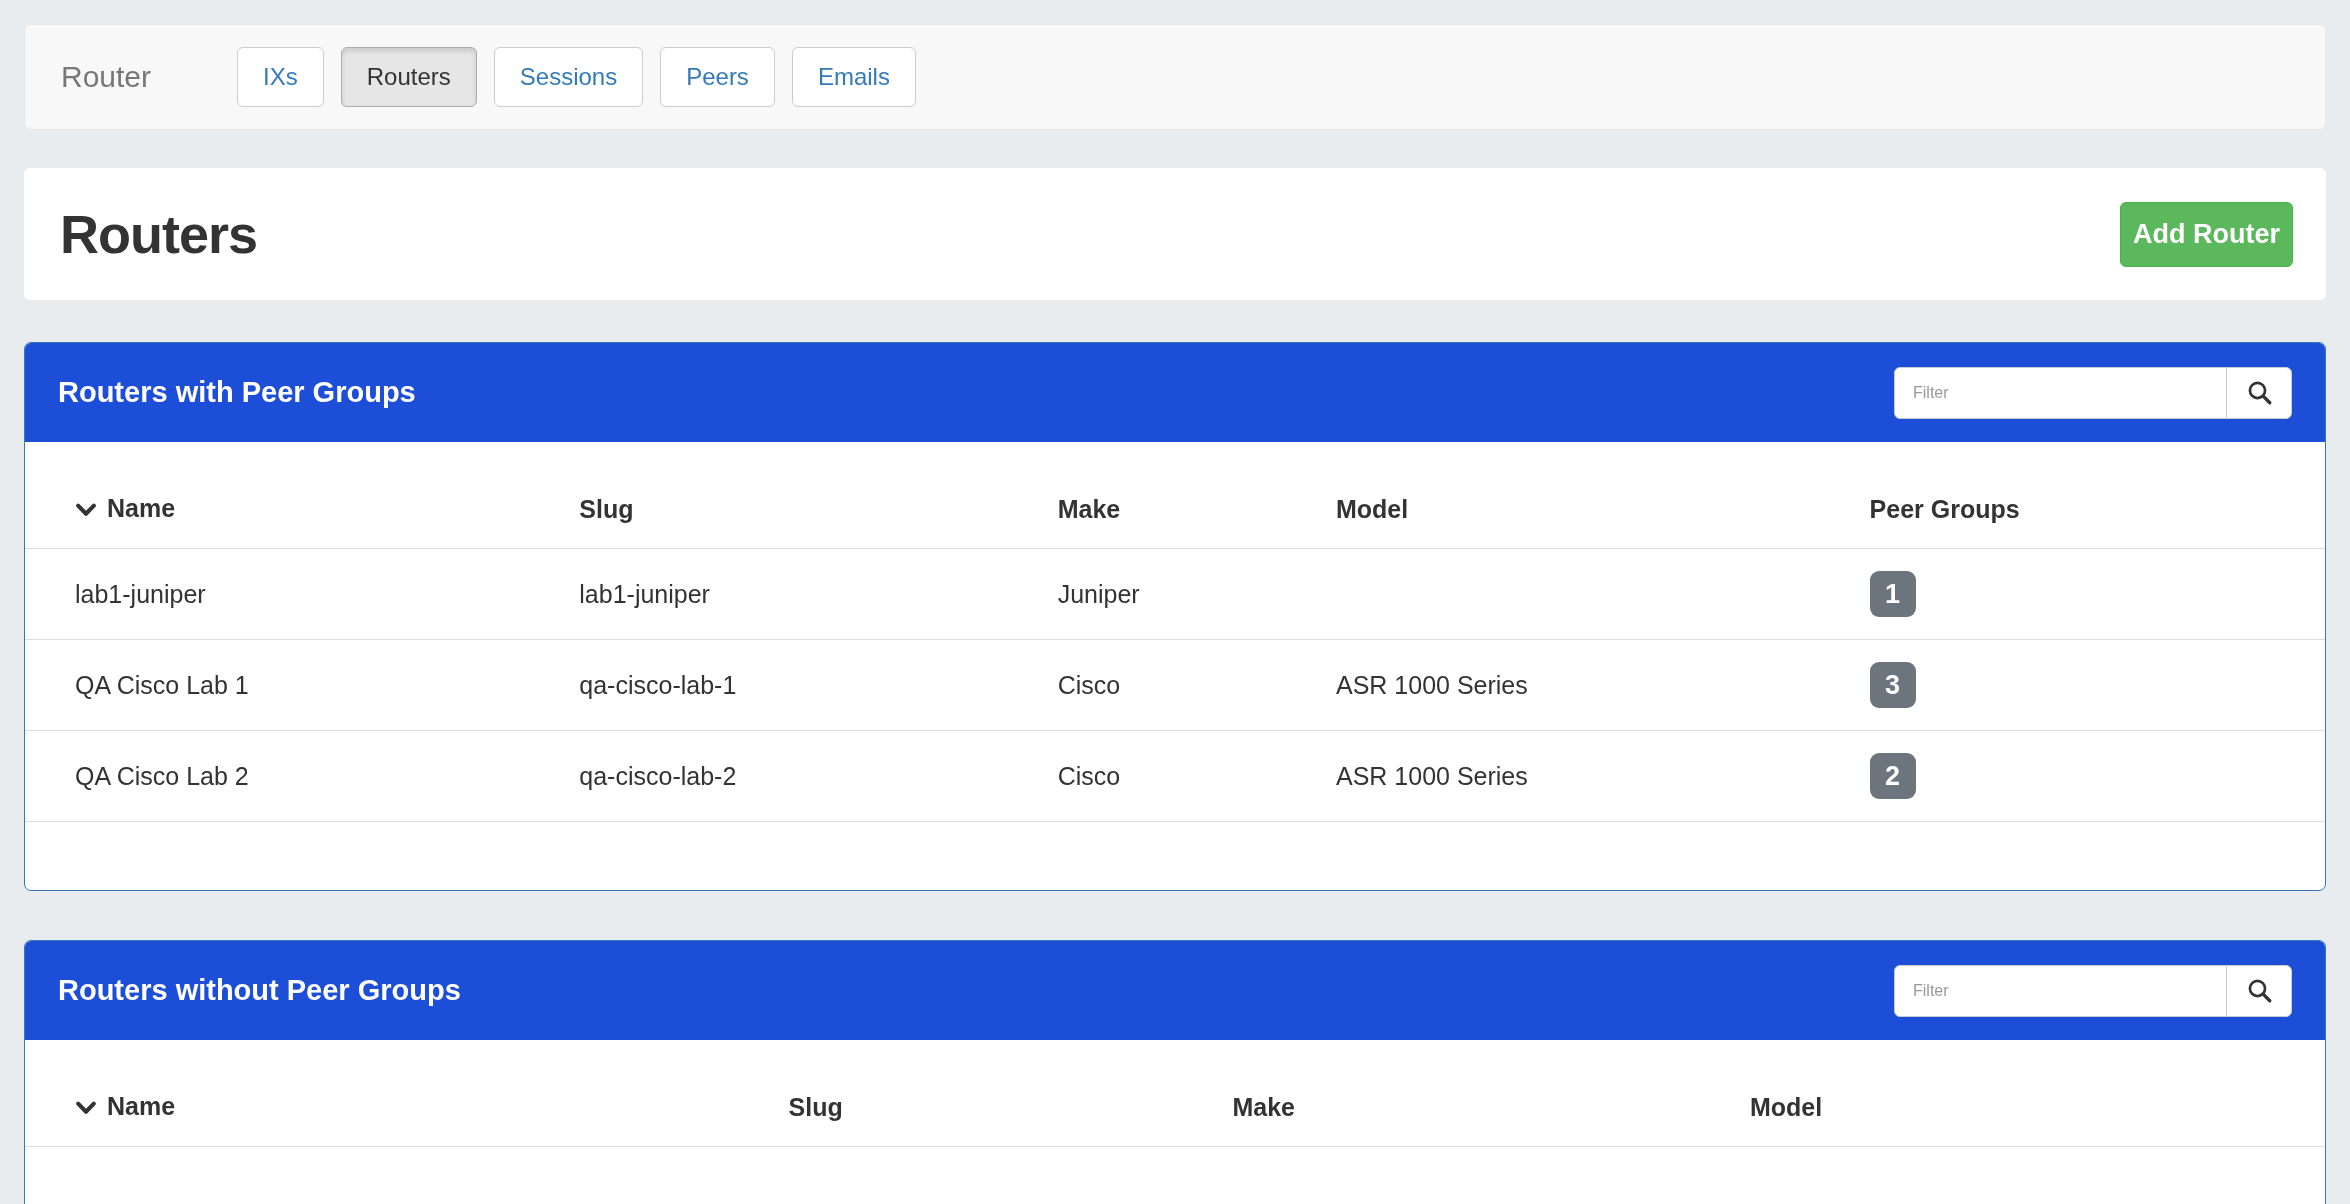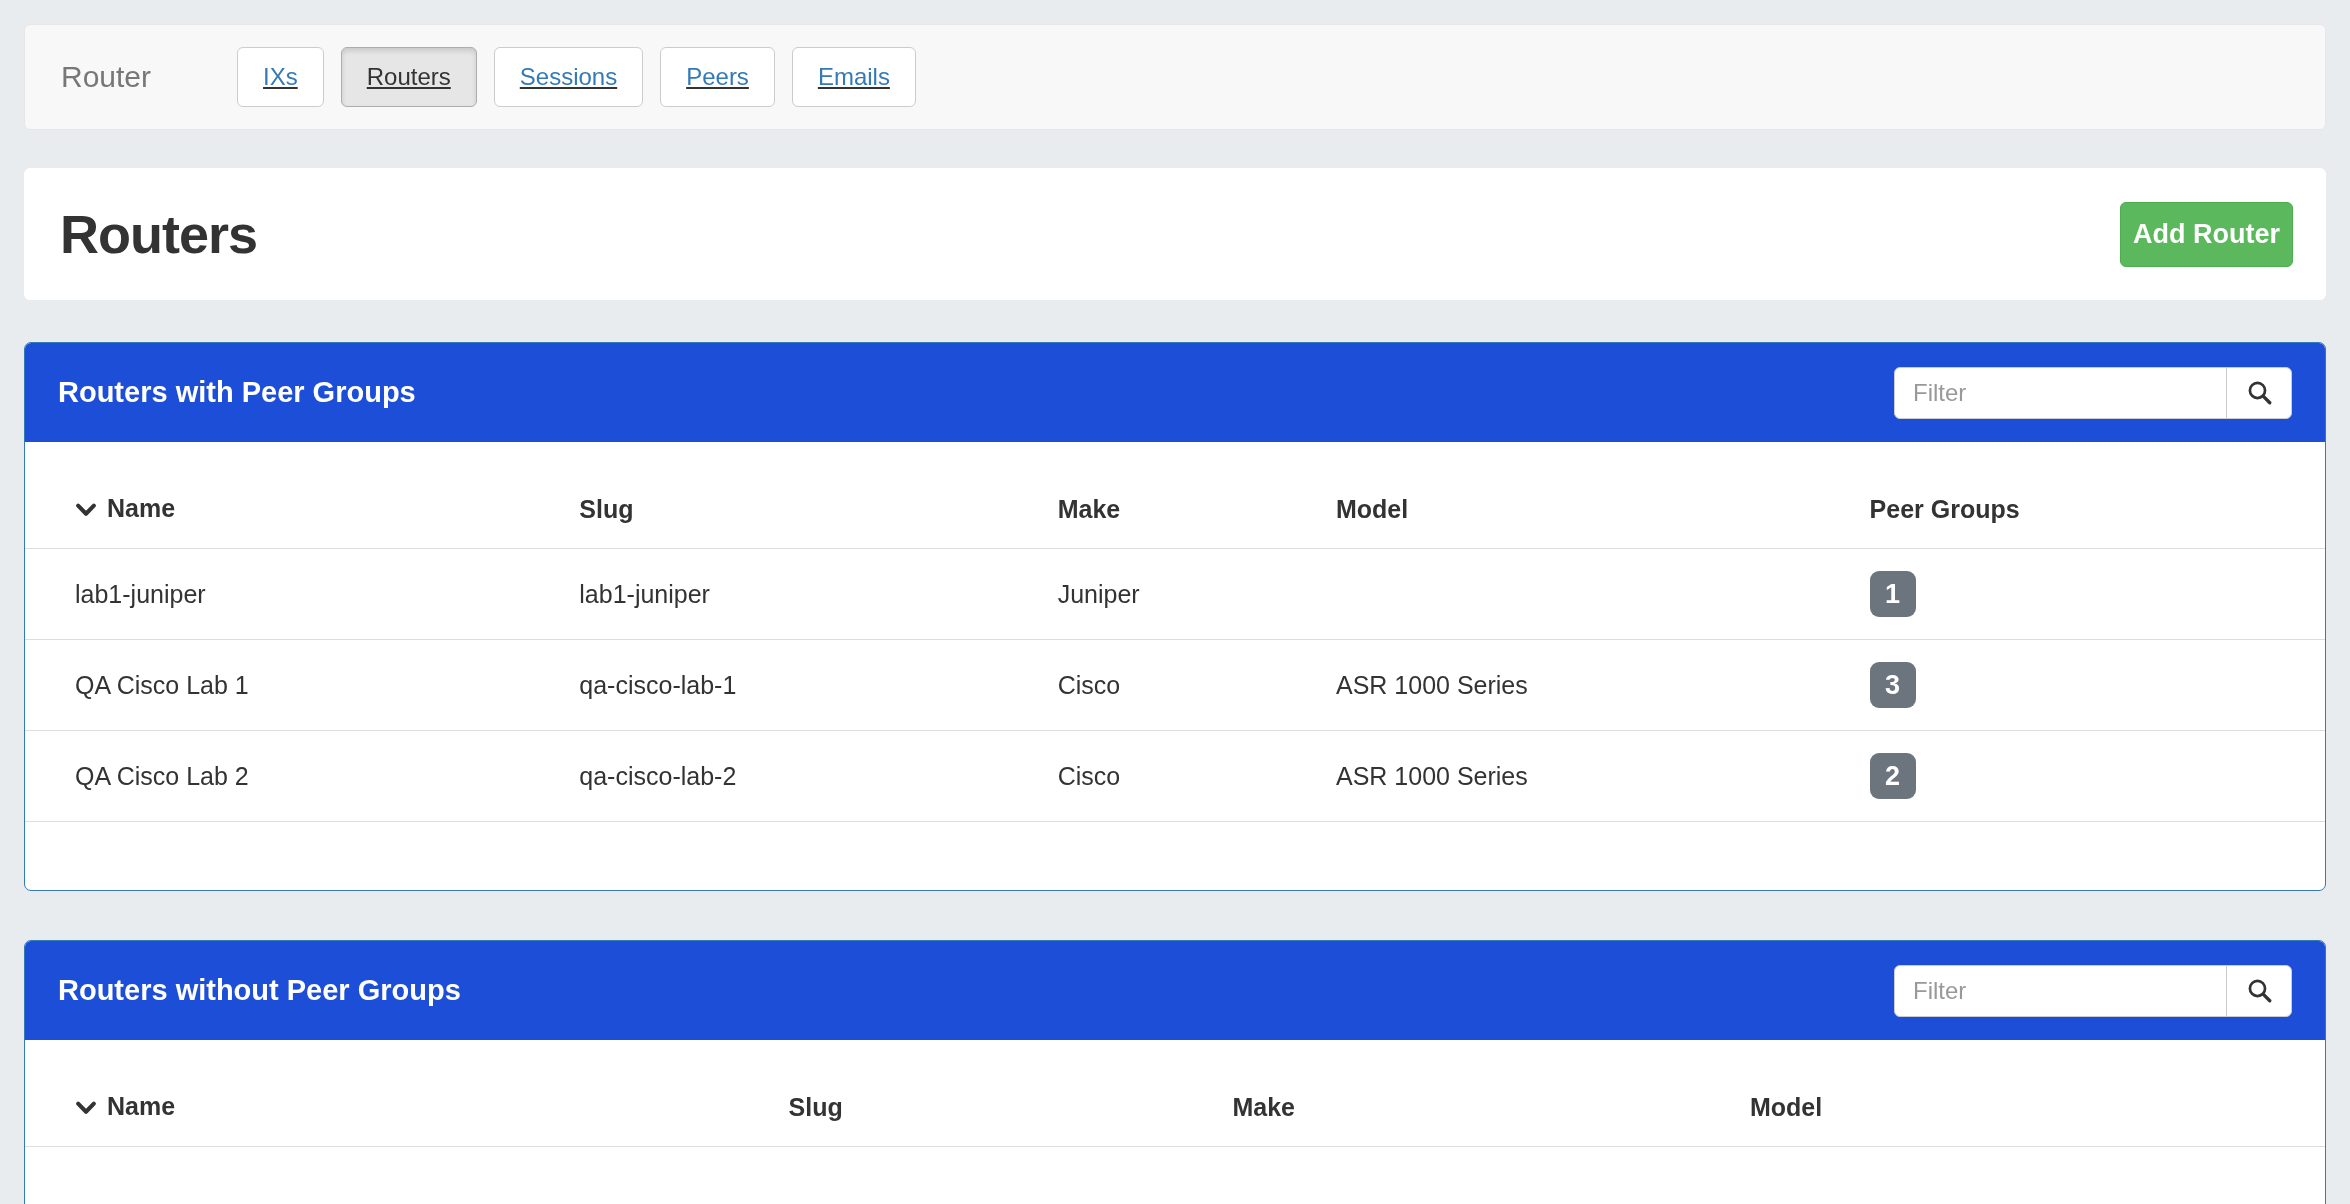--- a/index.html
+++ b/index.html
@@ -21,21 +21,21 @@
     display: flex;
     align-items: center;
     padding: 0 36px;
   }
   .brand {
     font-size: 30px;
     color: #777;
     margin-right: 86px;
     cursor: pointer;
   }
-  .nav-buttons { display: flex; gap: 17px; align-items: center; text-decoration: underline; }
+  .nav-buttons { display: flex; gap: 17px; align-items: center; }
   .nav-btn {
     font-family: inherit;
     font-size: 24px;
     color: #337ab7;
     background: #fff;
     border: 1px solid #ccc;
     border-radius: 6px;
     padding: 15px 25px;
     cursor: pointer;
     line-height: 1.2;
@@ -95,21 +95,21 @@
   .panel-title {
     color: #fff;
     font-size: 29px;
     font-weight: bold;
   }
   .filter-group { display: flex; align-items: center; }
   .filter-input {
     width: 333px;
     height: 52px;
     font-family: inherit;
-    font-size: 24px;
+    font-size: 16px;
     color: #555;
     padding: 0 18px;
     border: 1px solid #ccc;
     border-radius: 6px 0 0 6px;
     outline: none;
   }
   .filter-input::placeholder { color: #999; }
   .filter-btn {
     width: 66px;
     height: 52px;

